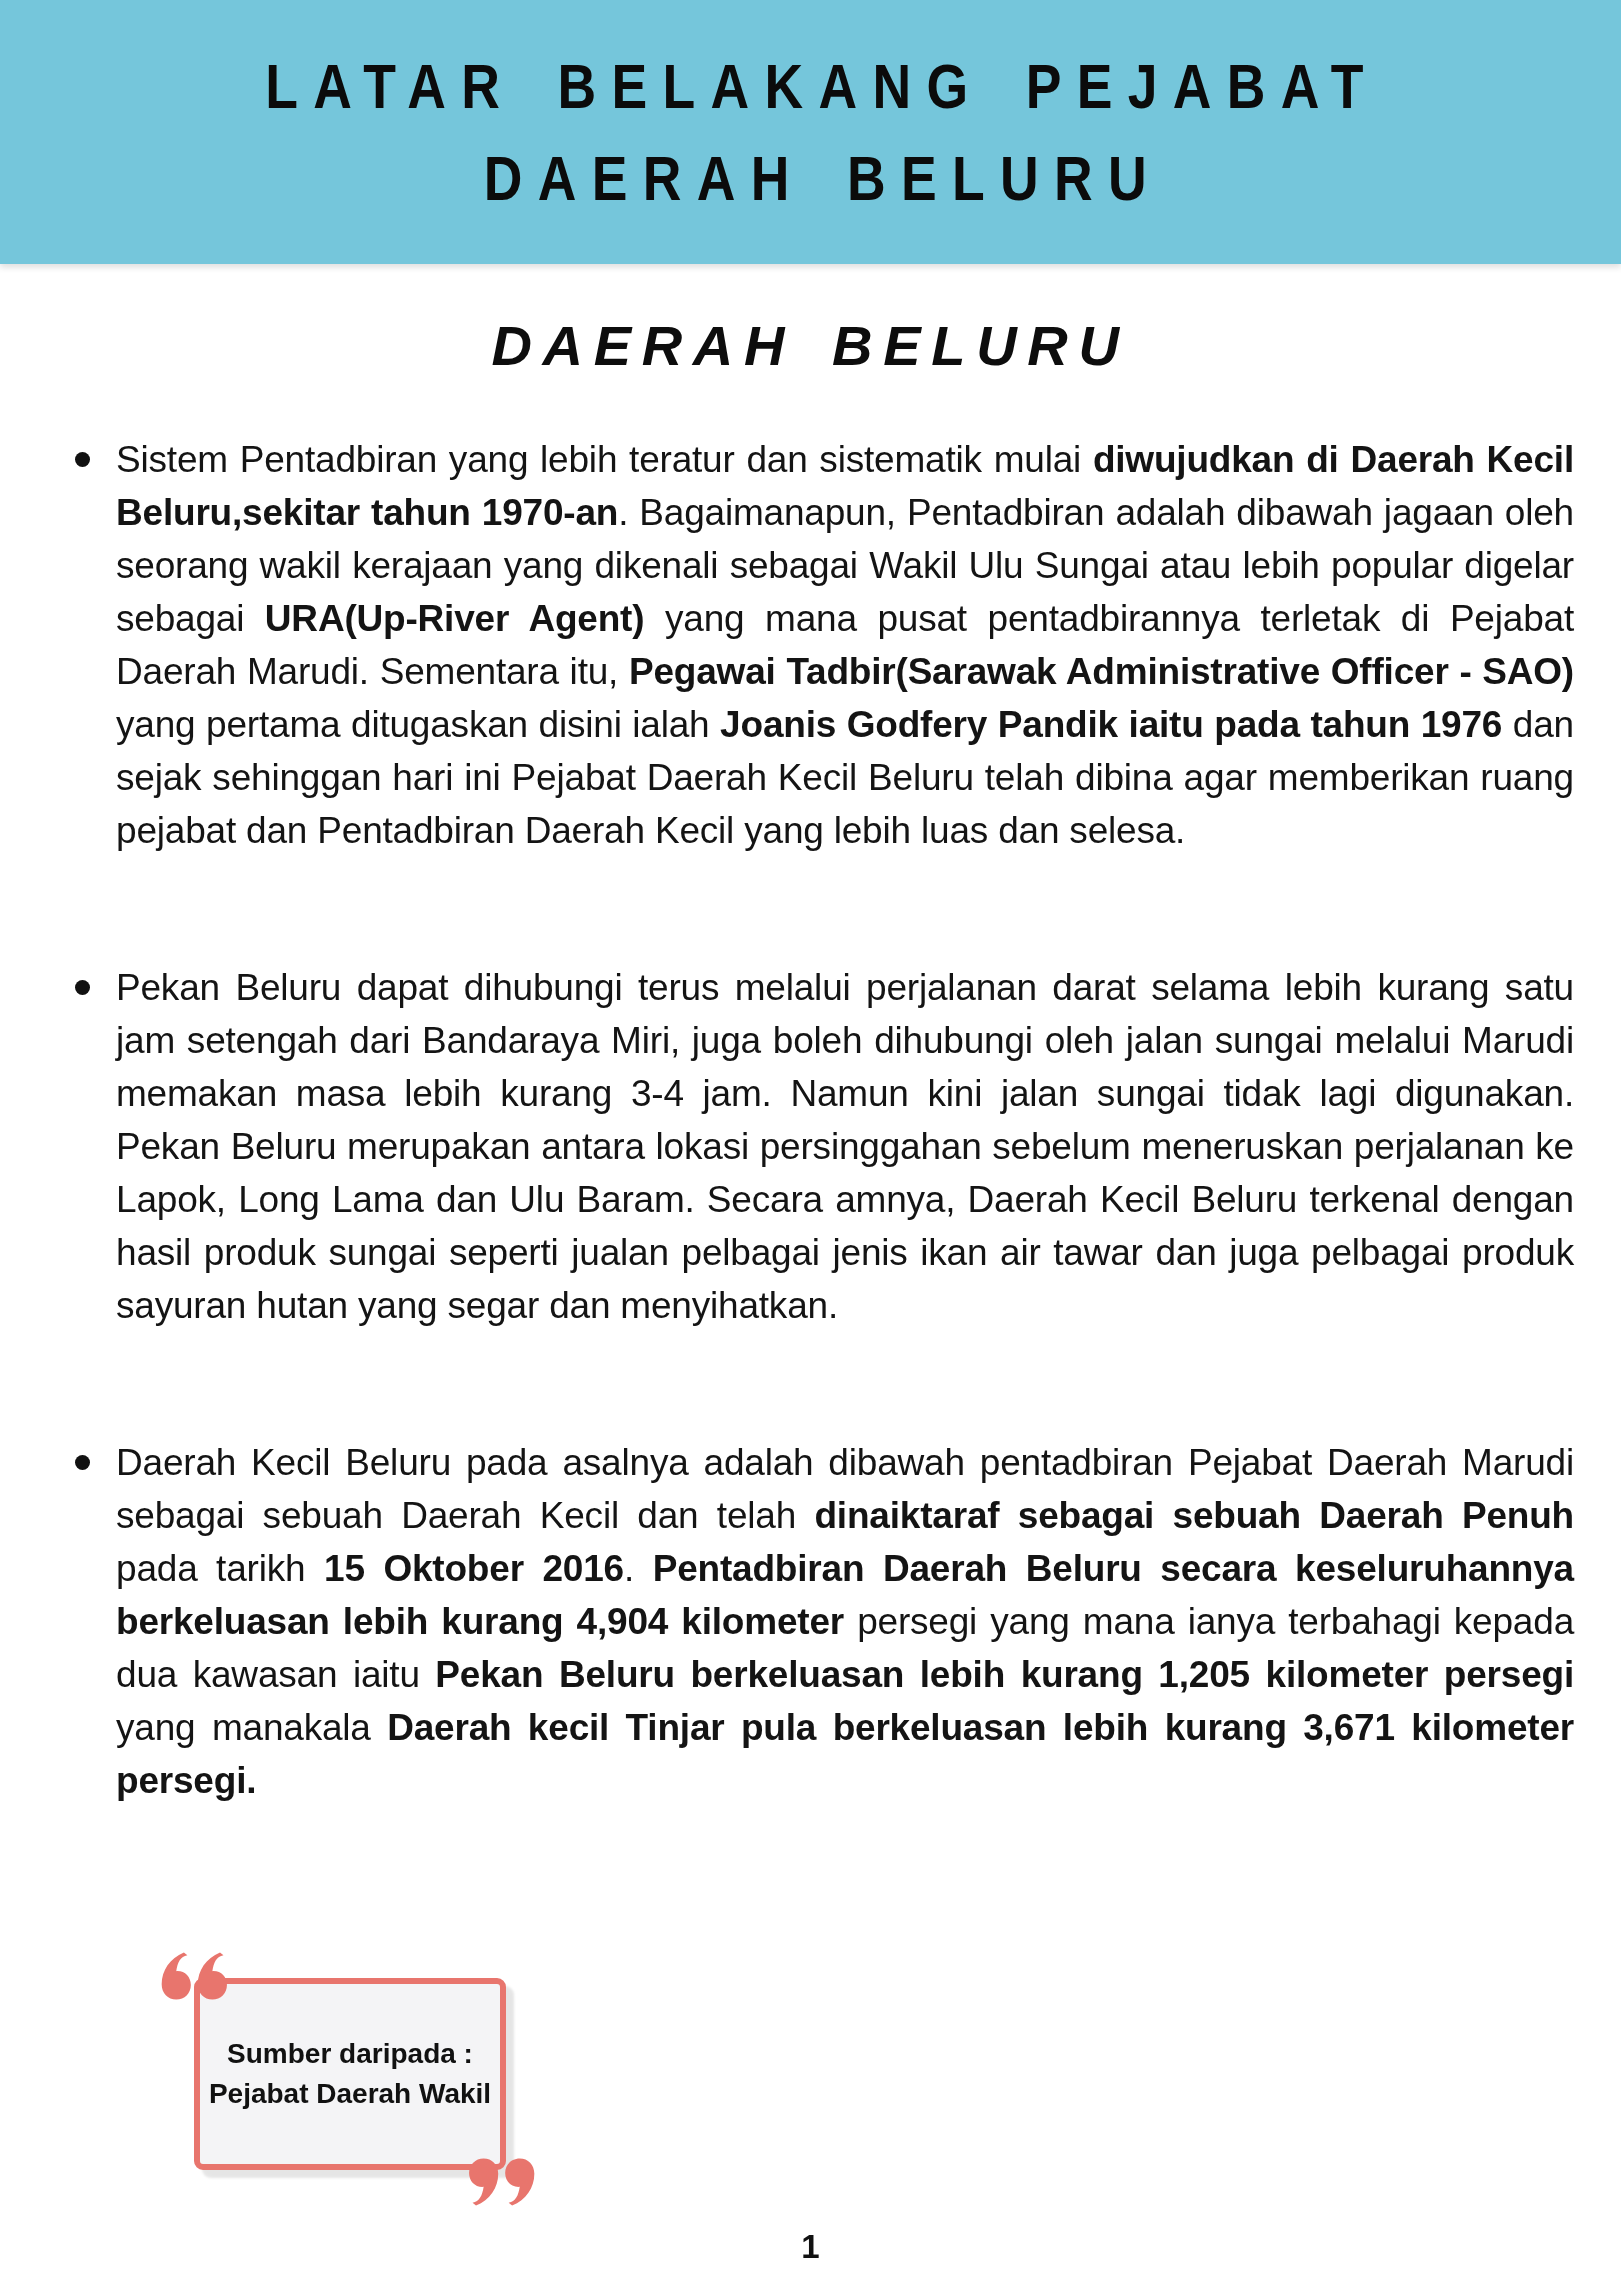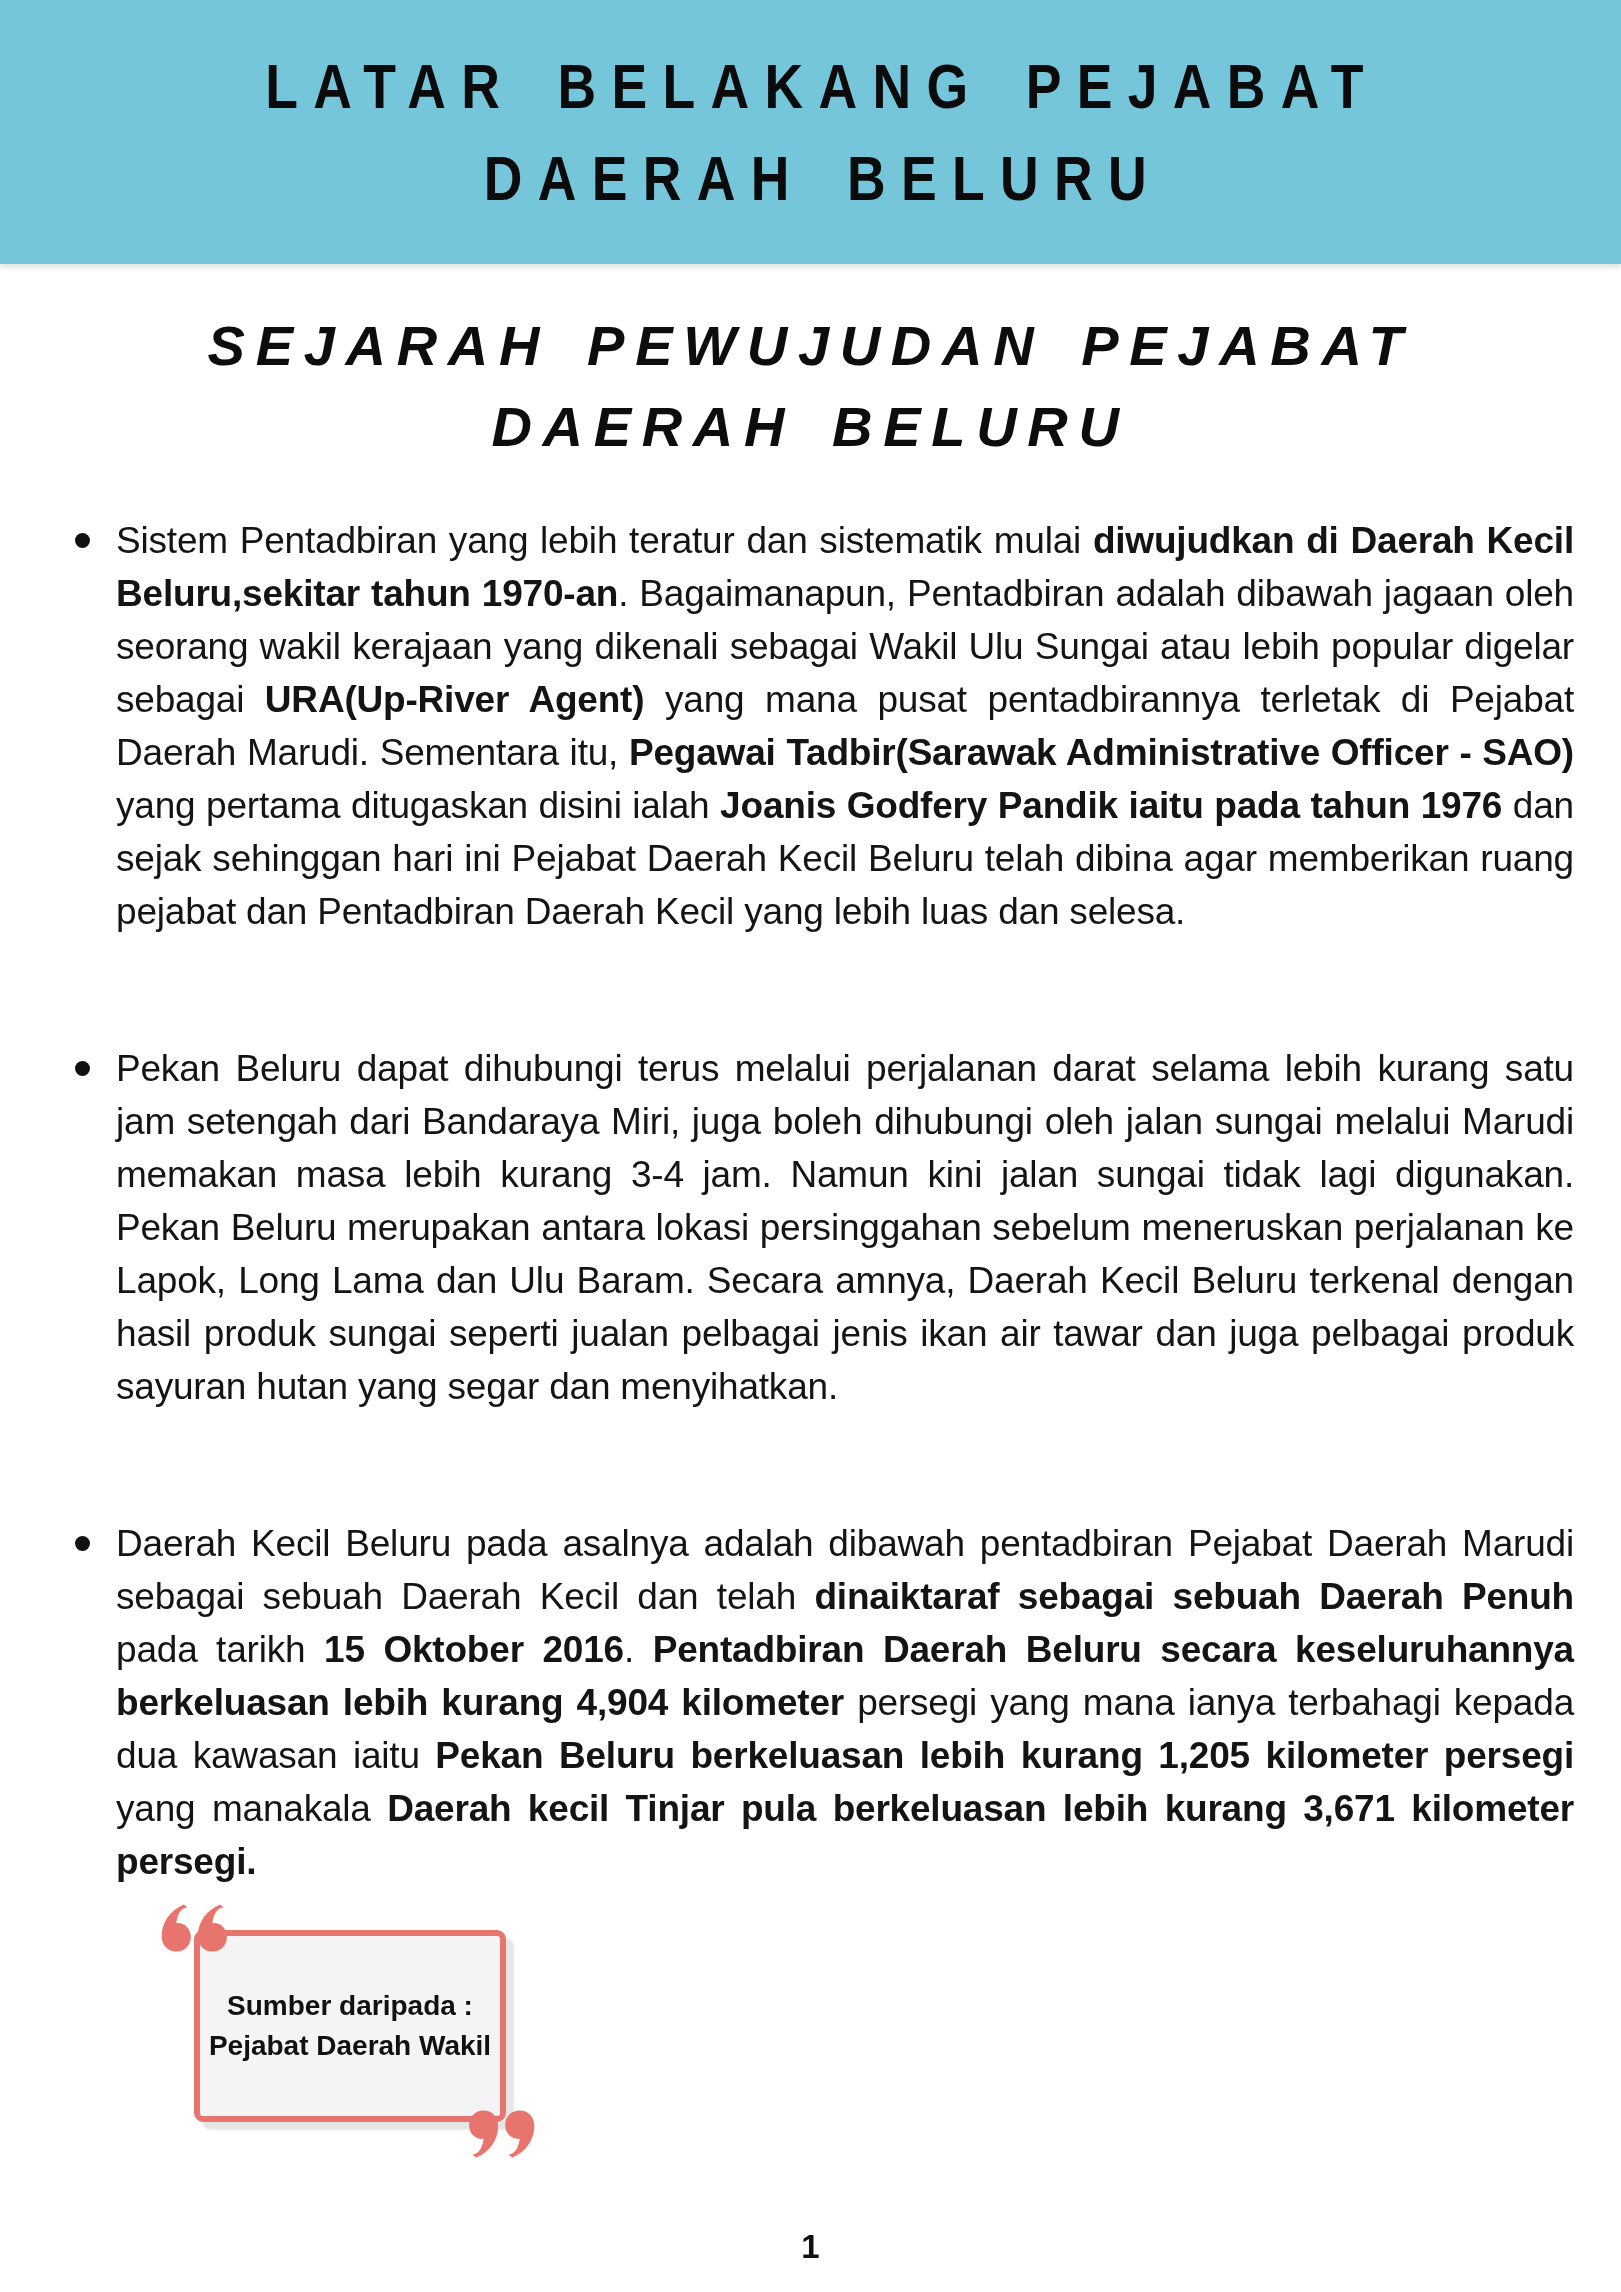--- a/index.html
+++ b/index.html
@@ -74,21 +74,21 @@
     font-size:37px;
     line-height:53px;
     text-align:justify;
     letter-spacing:-0.2px;
     color:var(--ink);
   }
   .bullet .para b{font-weight:700;}
   
   .quote-box{
     position:absolute;
-    left:194px;top:1930px;
+    left:194px;top:1978px;
     width:312px;height:192px;
     background:var(--quote_bg);
     border:6.3px solid var(--accent);
     border-radius:9px;
     box-shadow:8px 8px 2.7px rgba(0,0,0,0.10);
     display:flex;flex-direction:column;justify-content:center;align-items:center;
   }
   .quote-box .quote-line{
     font-size:28px;
     font-weight:700;
@@ -118,21 +118,20 @@
 <body>
 
 <div class="page">
 
   <div class="banner">
     <div class="title-line">LATAR BELAKANG PEJABAT</div>
     <div class="title-line">DAERAH BELURU</div>
   </div>
 
   <div class="subtitle">
-    <div class="subtitle-line">SEJARAH PEWUJUDAN PEJABAT</div>
     <div class="subtitle-line">DAERAH BELURU</div>
   </div>
 
   <div class="bullets">
     <div class="bullet">
       <span class="dot"></span>
       <div class="para"><span>Sistem Pentadbiran yang lebih teratur dan sistematik mulai </span><b>diwujudkan di Daerah Kecil Beluru,sekitar tahun 1970-an</b><span>. Bagaimanapun, Pentadbiran adalah dibawah jagaan oleh seorang wakil kerajaan yang dikenali sebagai Wakil Ulu Sungai atau lebih popular digelar sebagai </span><b>URA(Up-River Agent)</b><span> yang mana pusat pentadbirannya terletak di Pejabat Daerah Marudi. Sementara itu, </span><b>Pegawai Tadbir(Sarawak Administrative Officer - SAO)</b><span> yang pertama ditugaskan disini ialah </span><b>Joanis Godfery Pandik iaitu pada tahun 1976</b><span> dan sejak sehinggan hari ini Pejabat Daerah Kecil Beluru telah dibina agar memberikan ruang pejabat dan Pentadbiran Daerah Kecil yang lebih luas dan selesa.</span></div>
     </div>
     <div class="bullet">
       <span class="dot"></span>

